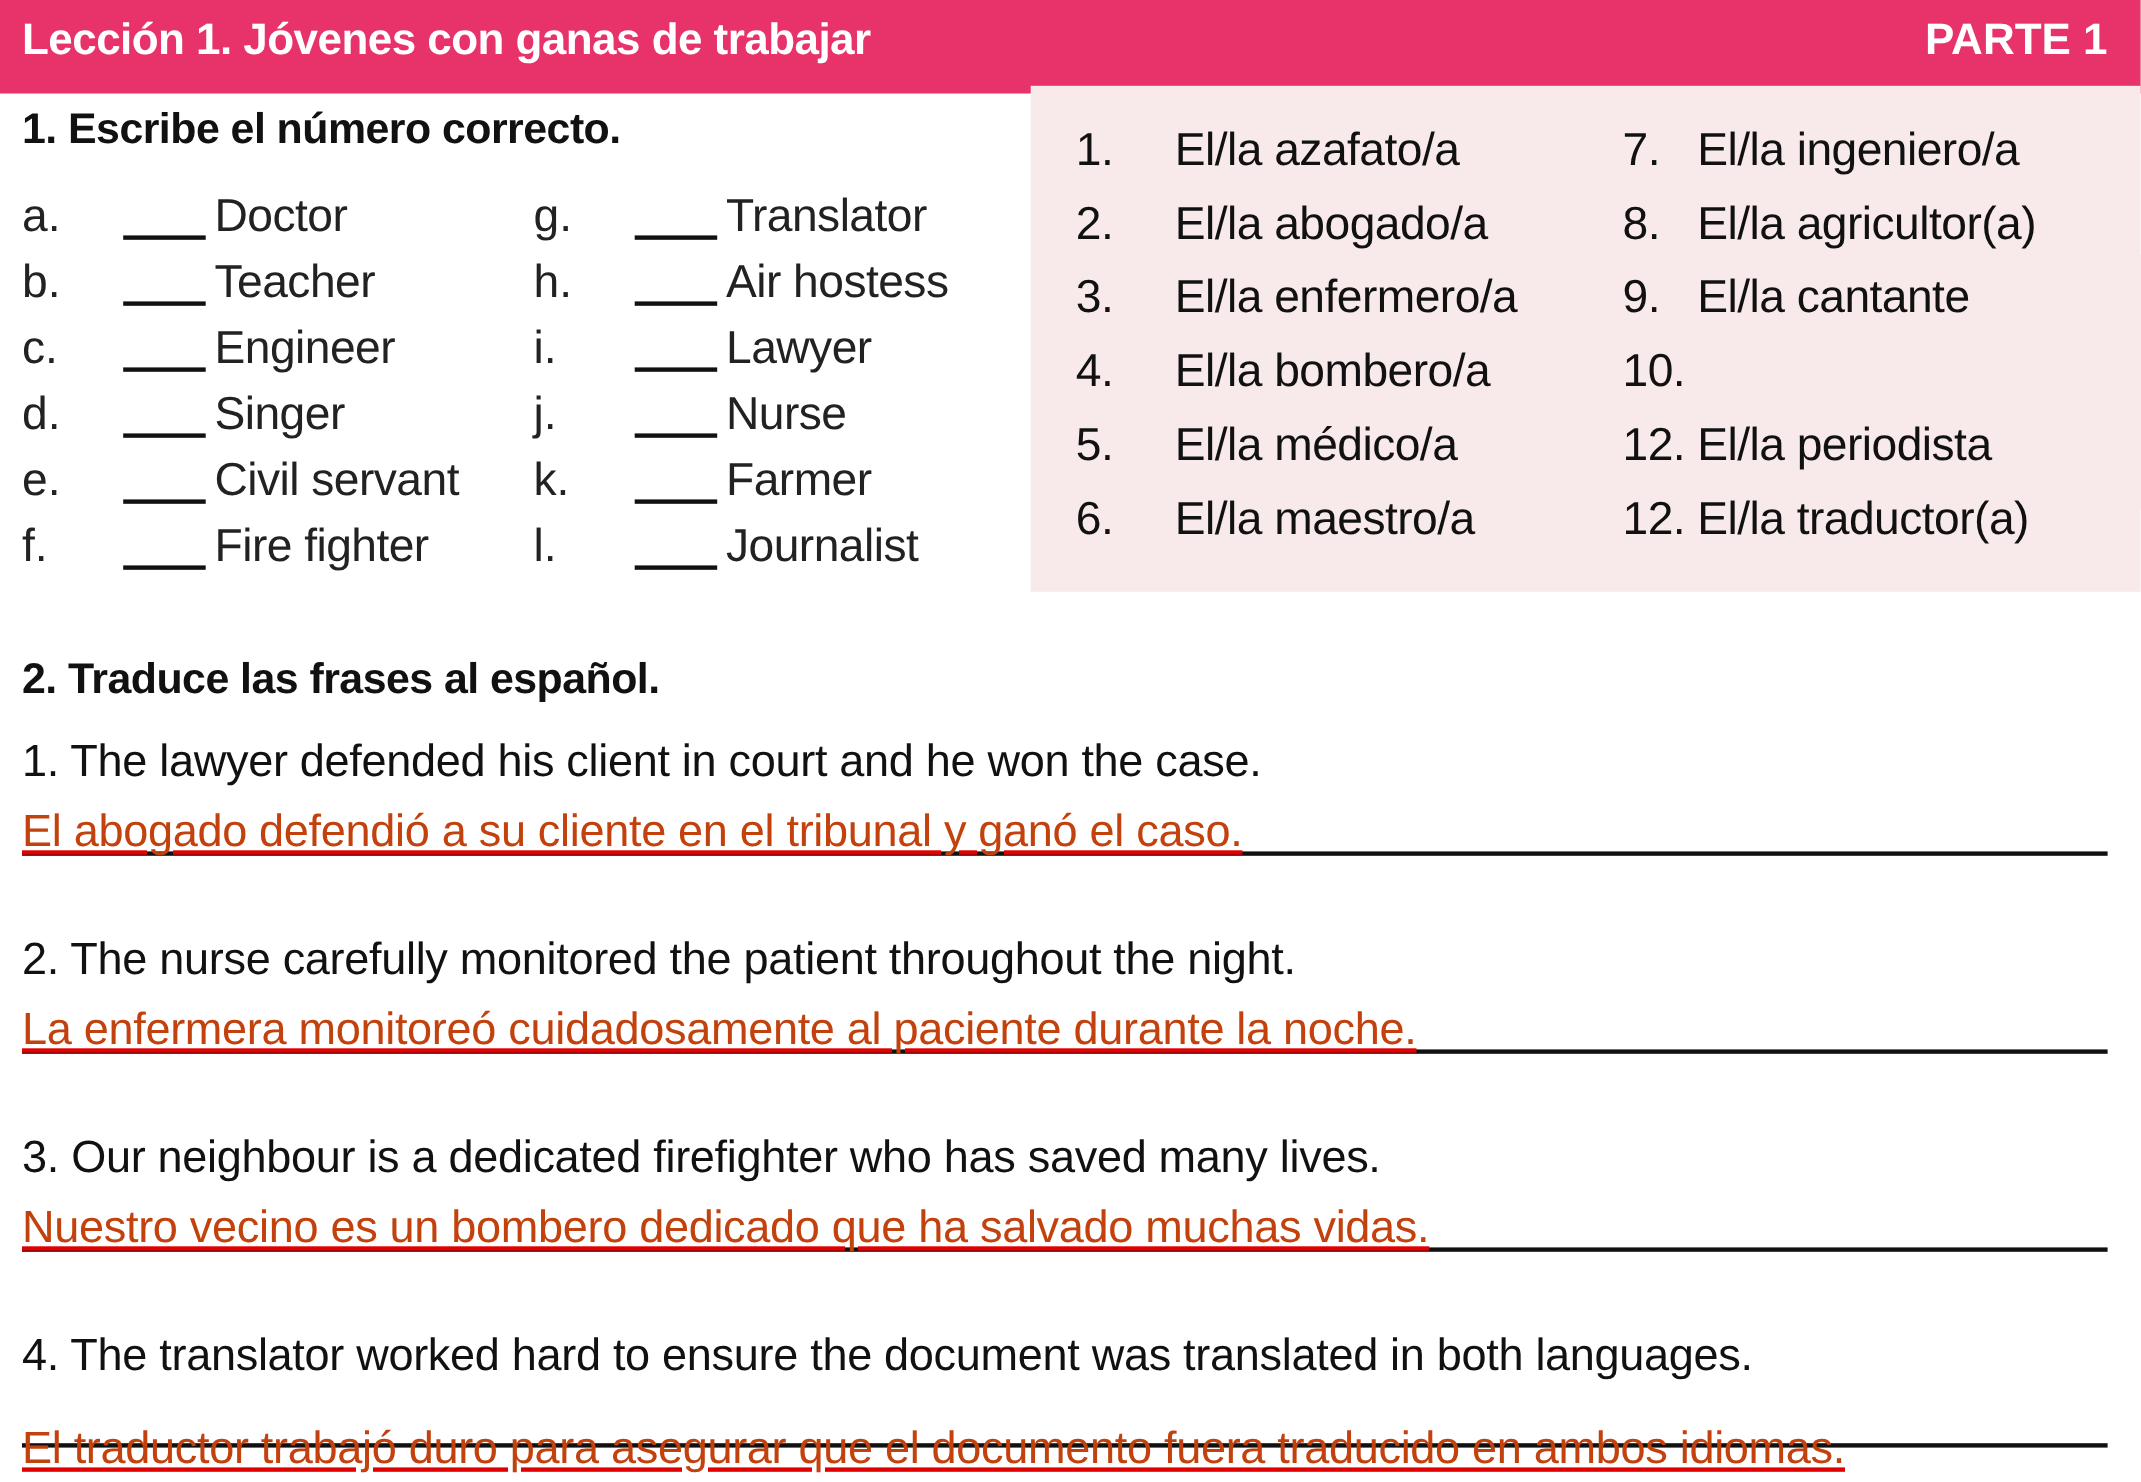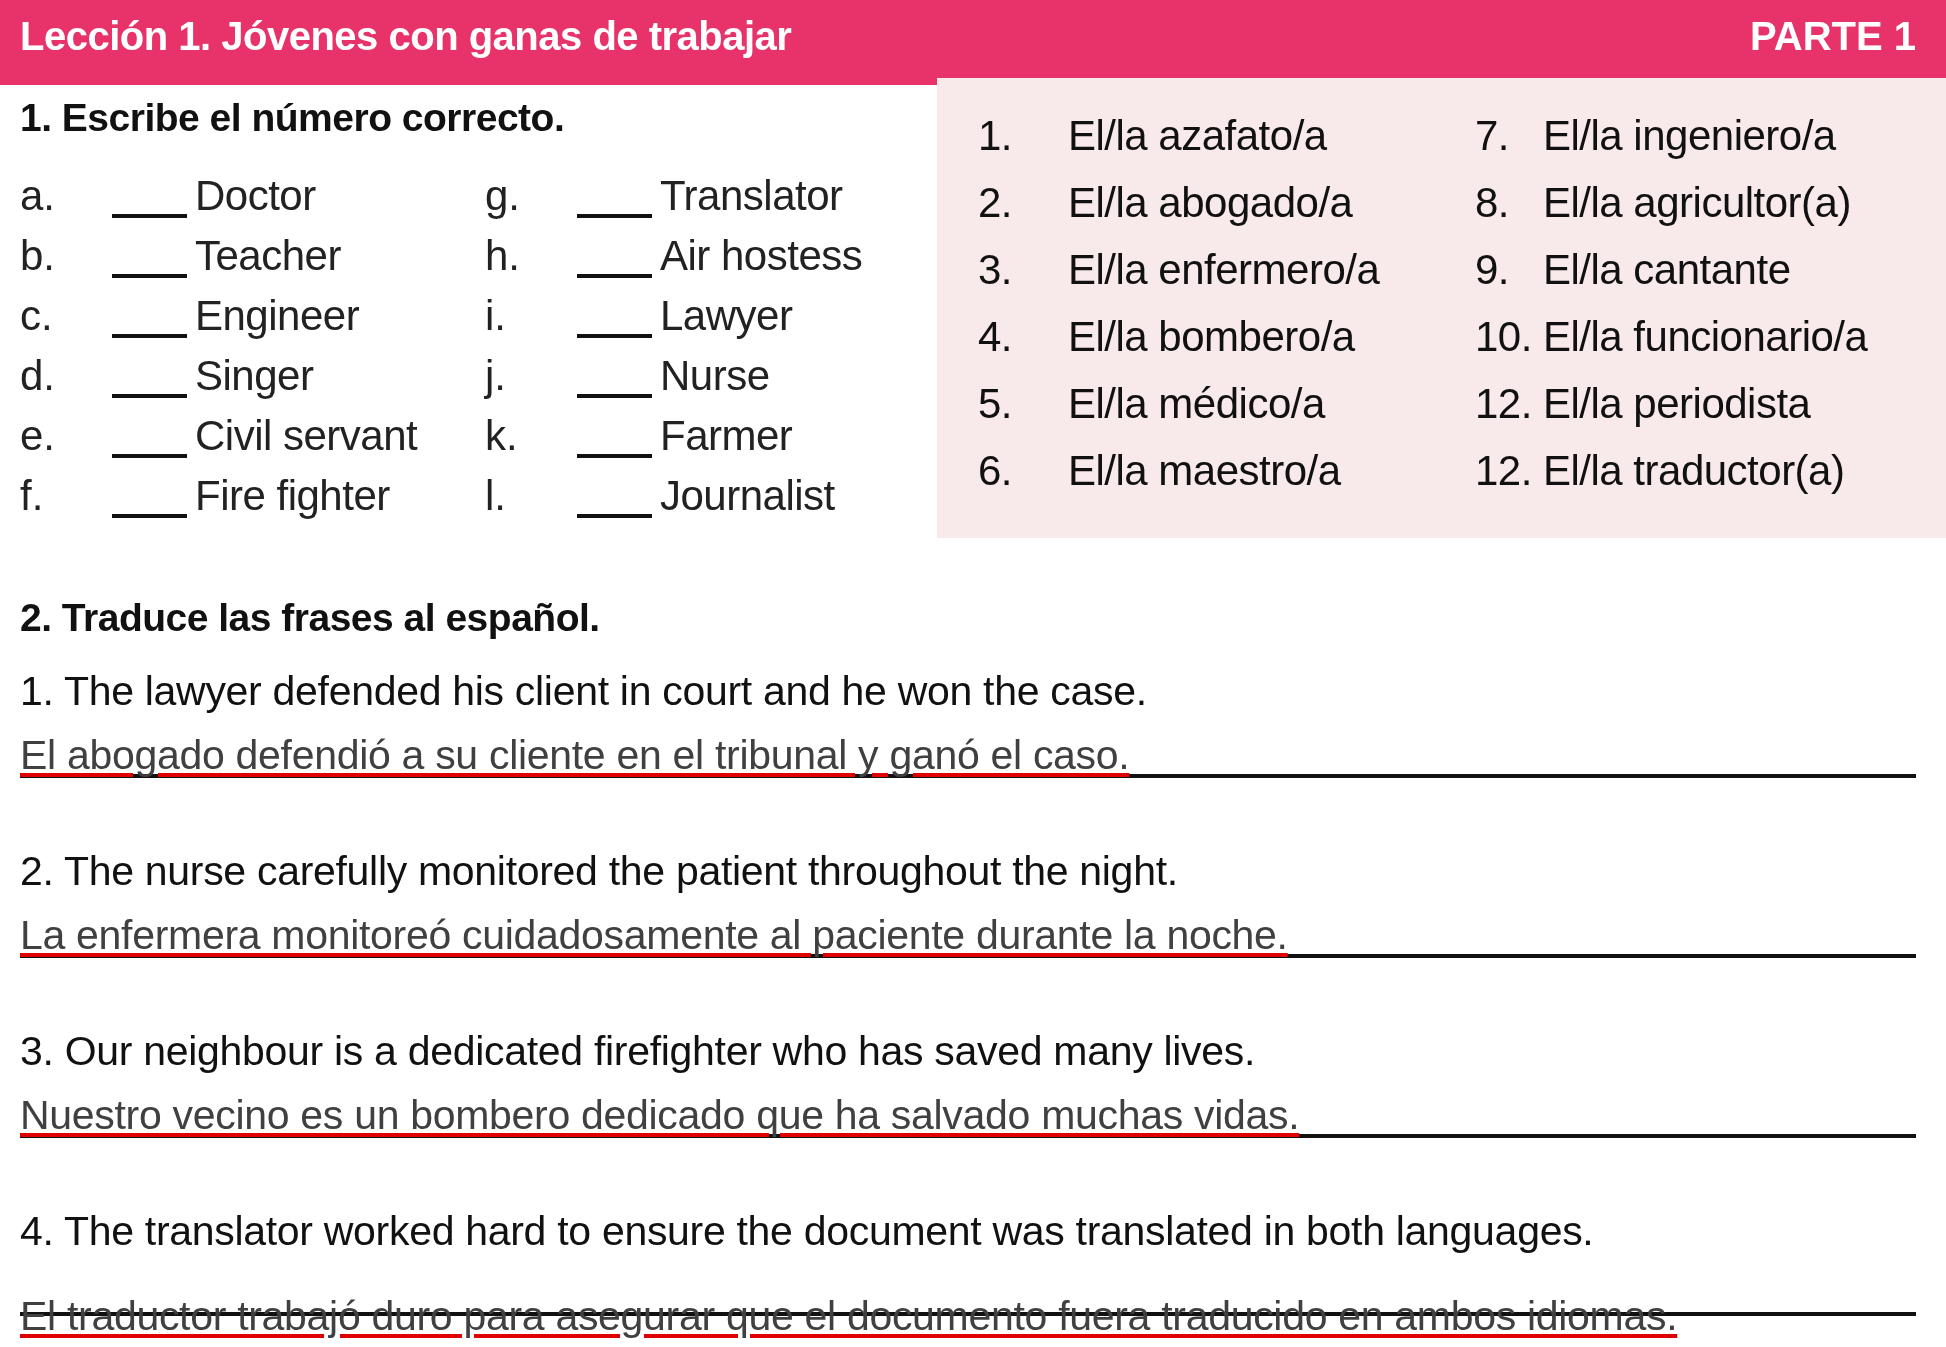--- a/index.html
+++ b/index.html
@@ -35,21 +35,21 @@
   .sp-num-a { width:90px; }
   .sp-num-b { width:68px; }
 
   .sentence {
     position:absolute; left:20px; font-size:41px; color:#111; white-space:nowrap; letter-spacing:-0.3px;
   }
   .answer-line {
     position:absolute; left:20px; width:1896px; height:0; border-bottom:4px solid #111;
   }
   .answer {
-    position:absolute; left:20px; font-size:41px; color:#404040; white-space:nowrap; letter-spacing:-0.3px;
+    position:absolute; left:20px; font-size:41px; color:#c2410c; white-space:nowrap; letter-spacing:-0.3px;
     text-decoration:underline; text-decoration-color:#E00000; text-underline-offset:4px;
   }
 </style>
 </head>
 <body>
 
 <div class="header">
   <div class="header-title">Lección 1. Jóvenes con ganas de trabajar</div>
   <div class="header-part">PARTE 1</div>
 </div>
@@ -159,21 +159,20 @@
   <div class="sp-row">
       <span class="sp-num-b">8.</span>
       <span>El/la agricultor(a)</span>
     </div>
   <div class="sp-row">
       <span class="sp-num-b">9.</span>
       <span>El/la cantante</span>
     </div>
   <div class="sp-row">
       <span class="sp-num-b">10.</span>
-      <span>El/la funcionario/a</span>
     </div>
   <div class="sp-row">
       <span class="sp-num-b">12.</span>
       <span>El/la periodista</span>
     </div>
   <div class="sp-row">
       <span class="sp-num-b">12.</span>
       <span>El/la traductor(a)</span>
     </div>
 </div>

